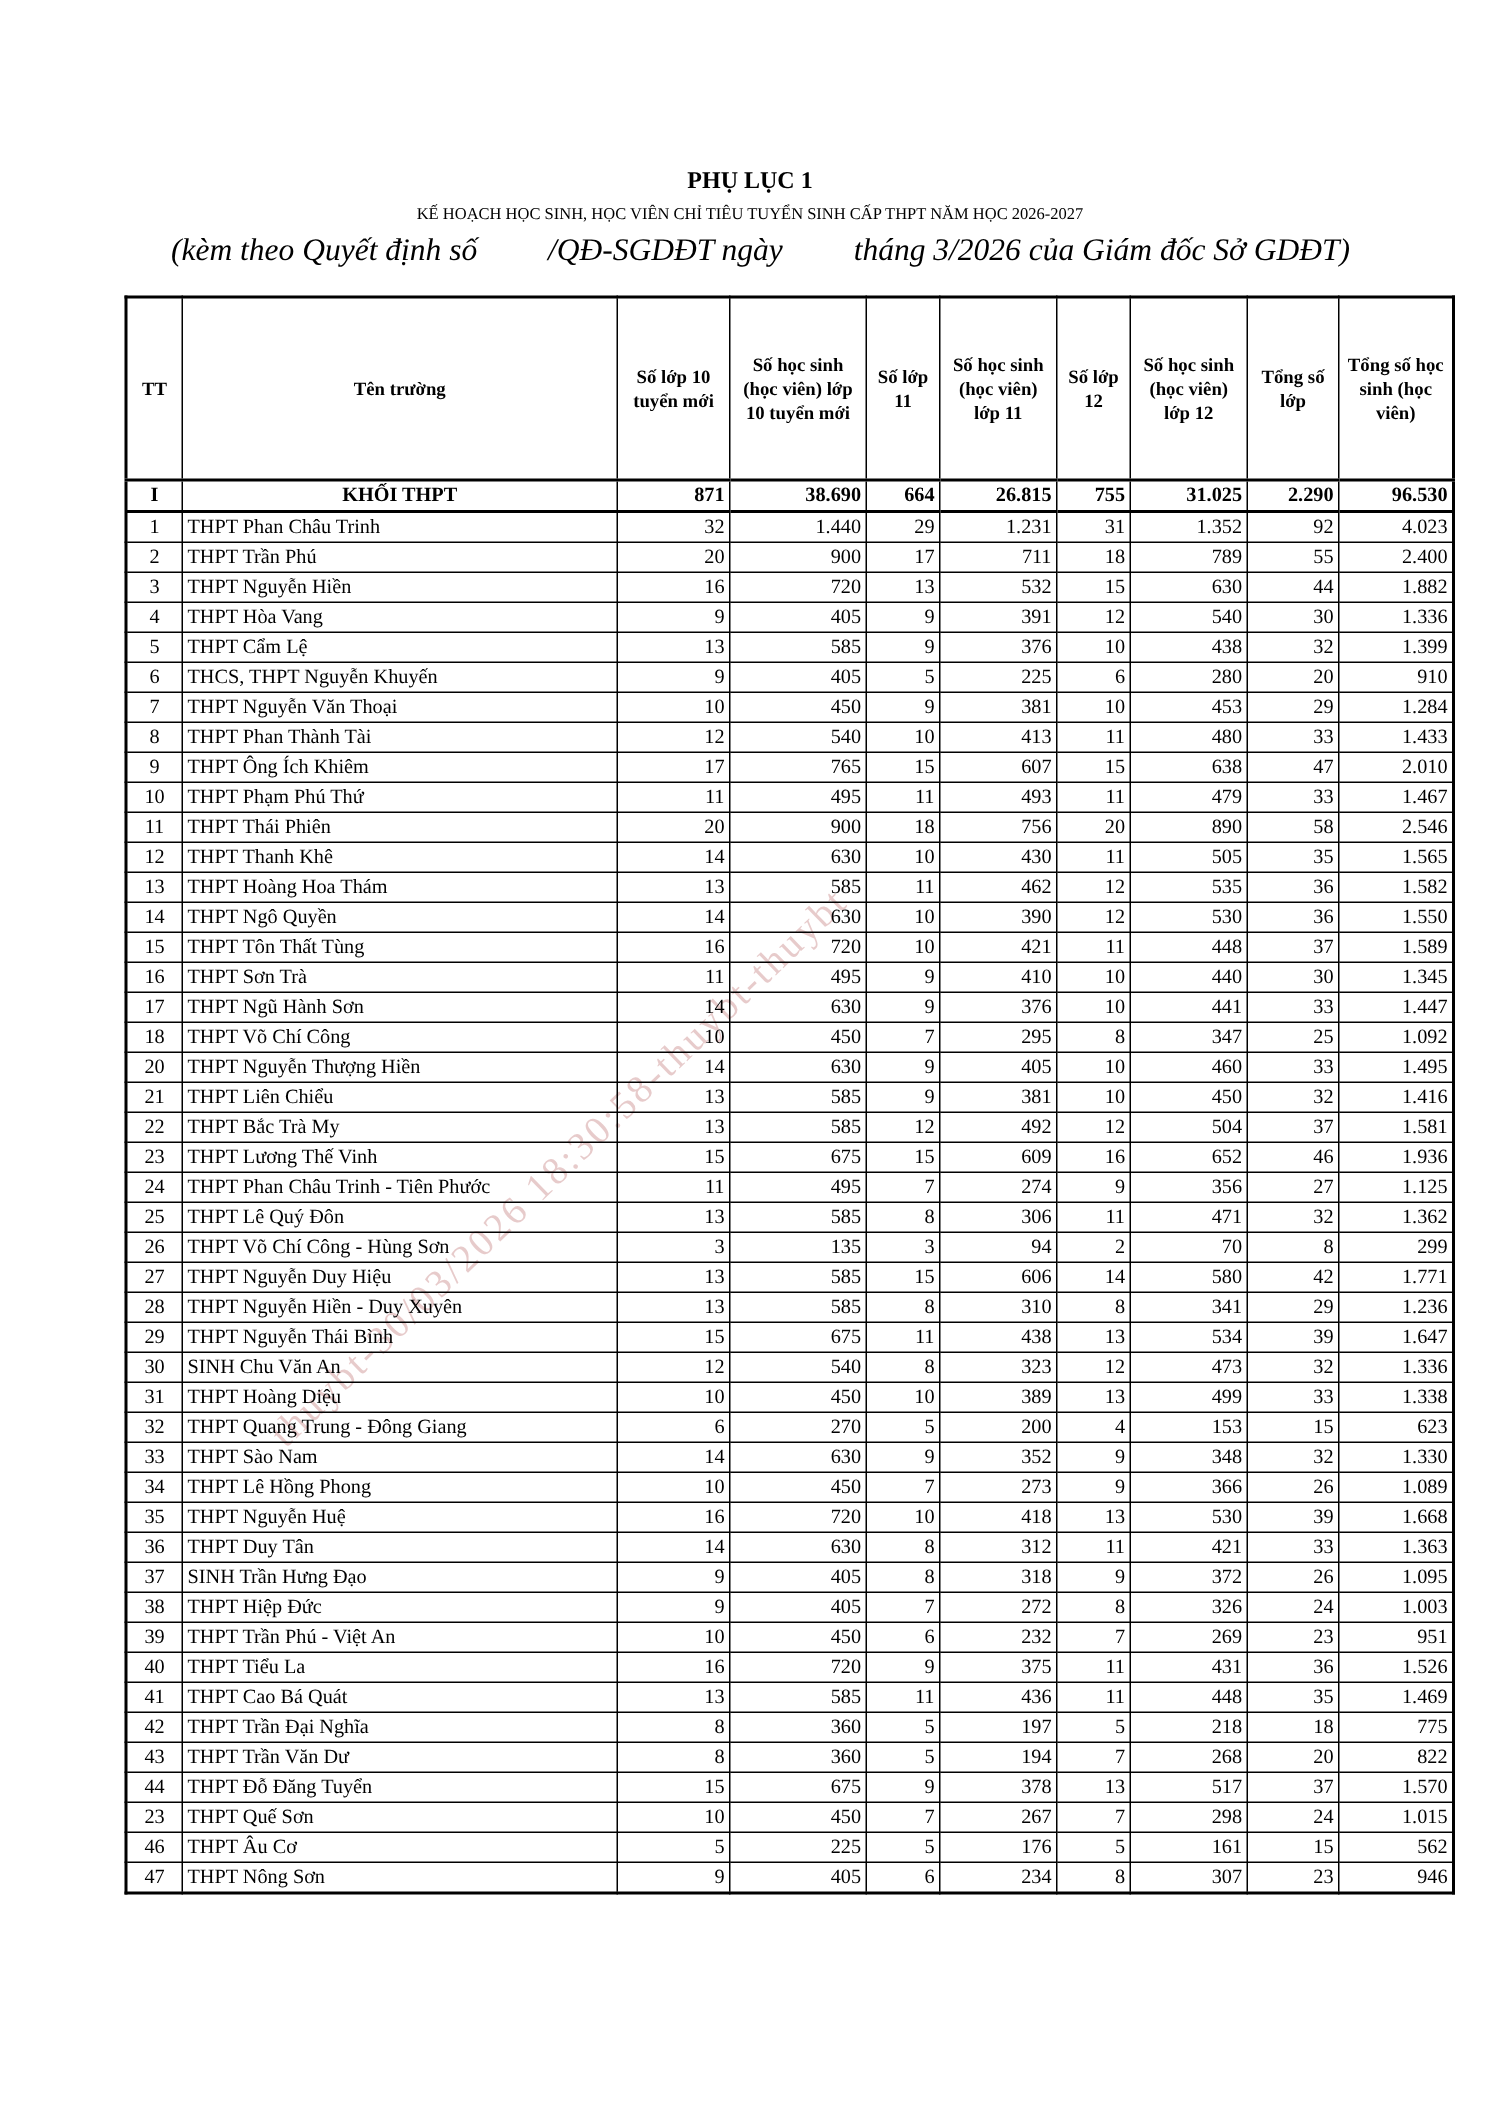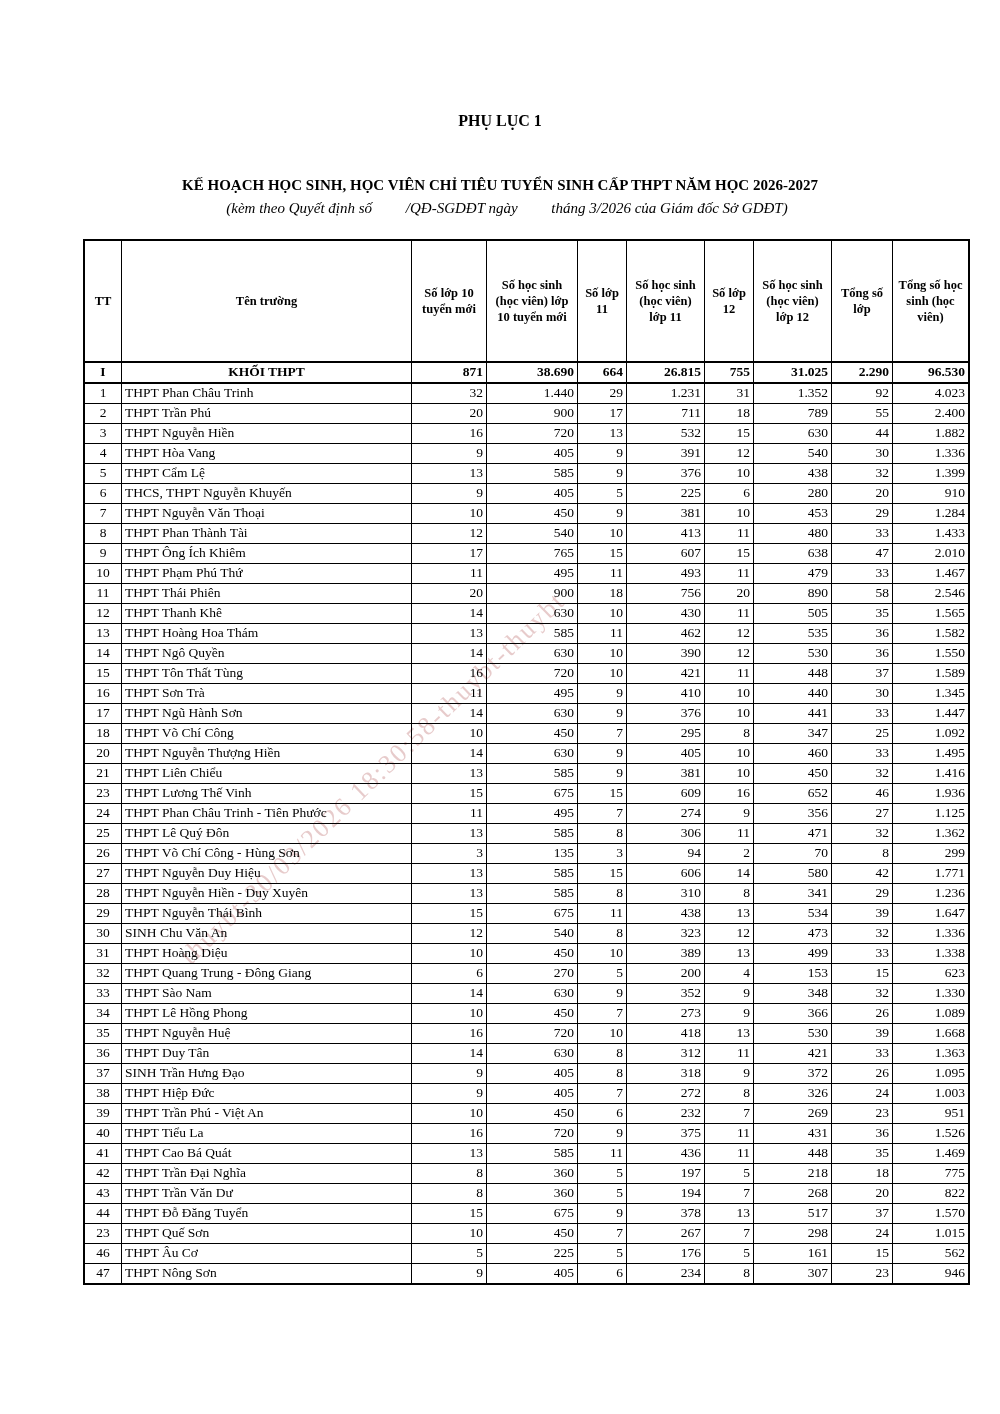--- a/index.html
+++ b/index.html
@@ -10,22 +10,22 @@
   }
   .page{position:relative;width:1000px;height:1414px;overflow:hidden;background:#fff;}
   .watermark{
     position:absolute;left:185px;top:945px;width:820px;
     transform:rotate(-44deg);transform-origin:0 50%;
     font-size:26px;letter-spacing:2px;white-space:nowrap;
     color:rgba(201,140,140,0.45);z-index:0;
   }
   .titles{position:relative;z-index:1;padding-top:110px;text-align:center;}
   .t1{font-weight:bold;font-size:16px;line-height:22px;}
-  .t2{font-weight:bold;font-size:15px;line-height:23px;margin-top:42px;}
-  .t3{font-style:italic;font-size:15px;line-height:22px;white-space:pre;padding-left:14px;}
+  .t2{font-weight:normal;font-size:11px;line-height:23px;}
+  .t3{font-style:italic;font-size:21px;line-height:22px;white-space:pre;padding-left:14px;}
   table.tbl{
     position:relative;z-index:1;
     margin:20px 0 0 83px;width:834px;
     border-collapse:collapse;table-layout:fixed;
     border:2px solid #000;
     background:transparent;
   }
   .tbl th,.tbl td{
     border:1px solid #000;padding:0 3px;overflow:hidden;
     background:transparent;
@@ -320,20 +320,32 @@
           <td class="c2">13</td>
           <td class="c3">585</td>
           <td class="c4">9</td>
           <td class="c5">381</td>
           <td class="c6">10</td>
           <td class="c7">450</td>
           <td class="c8">32</td>
           <td class="c9">1.416</td>
         </tr>
         <tr>
+          <td class="c0">22</td>
+          <td class="c1">THPT Bắc Trà My</td>
+          <td class="c2">13</td>
+          <td class="c3">585</td>
+          <td class="c4">12</td>
+          <td class="c5">492</td>
+          <td class="c6">12</td>
+          <td class="c7">504</td>
+          <td class="c8">37</td>
+          <td class="c9">1.581</td>
+        </tr>
+        <tr>
           <td class="c0">23</td>
           <td class="c1">THPT Lương Thế Vinh</td>
           <td class="c2">15</td>
           <td class="c3">675</td>
           <td class="c4">15</td>
           <td class="c5">609</td>
           <td class="c6">16</td>
           <td class="c7">652</td>
           <td class="c8">46</td>
           <td class="c9">1.936</td>

